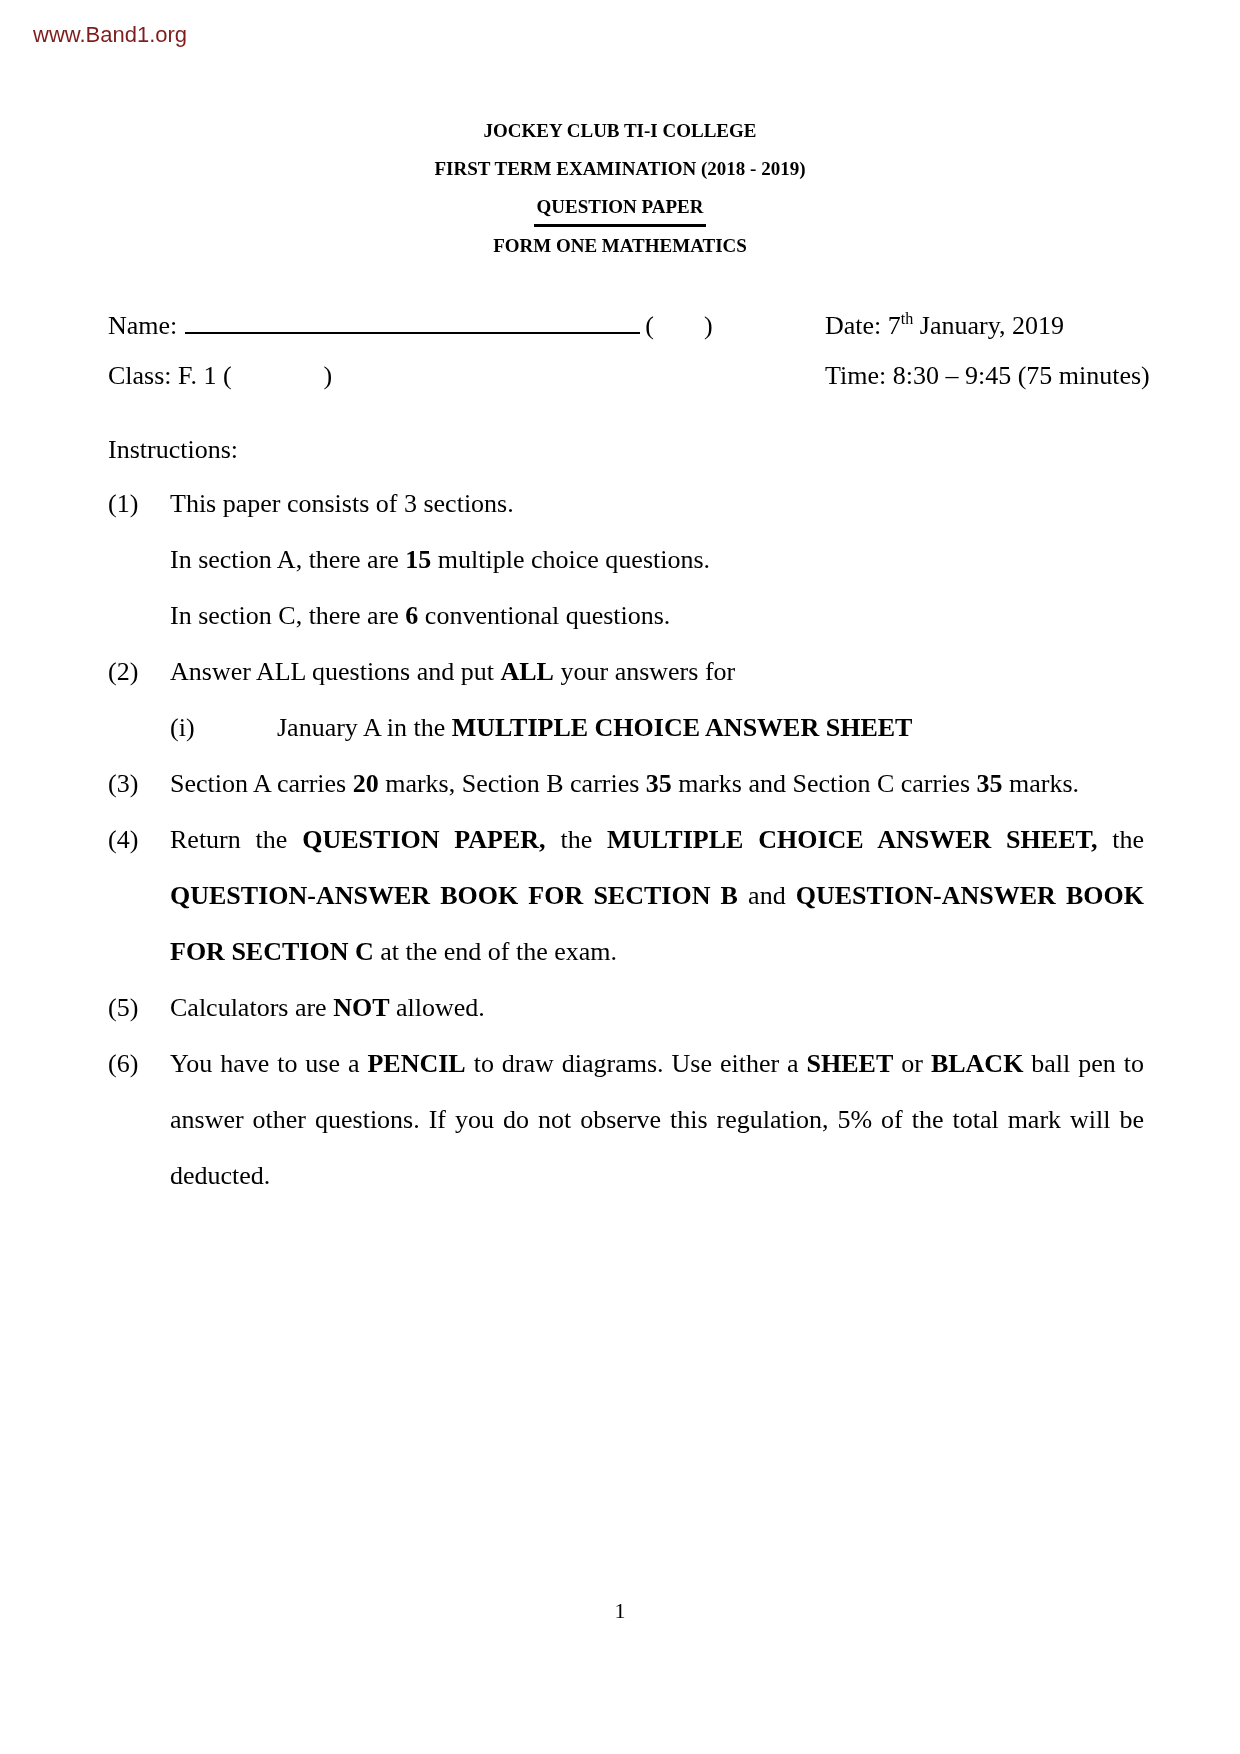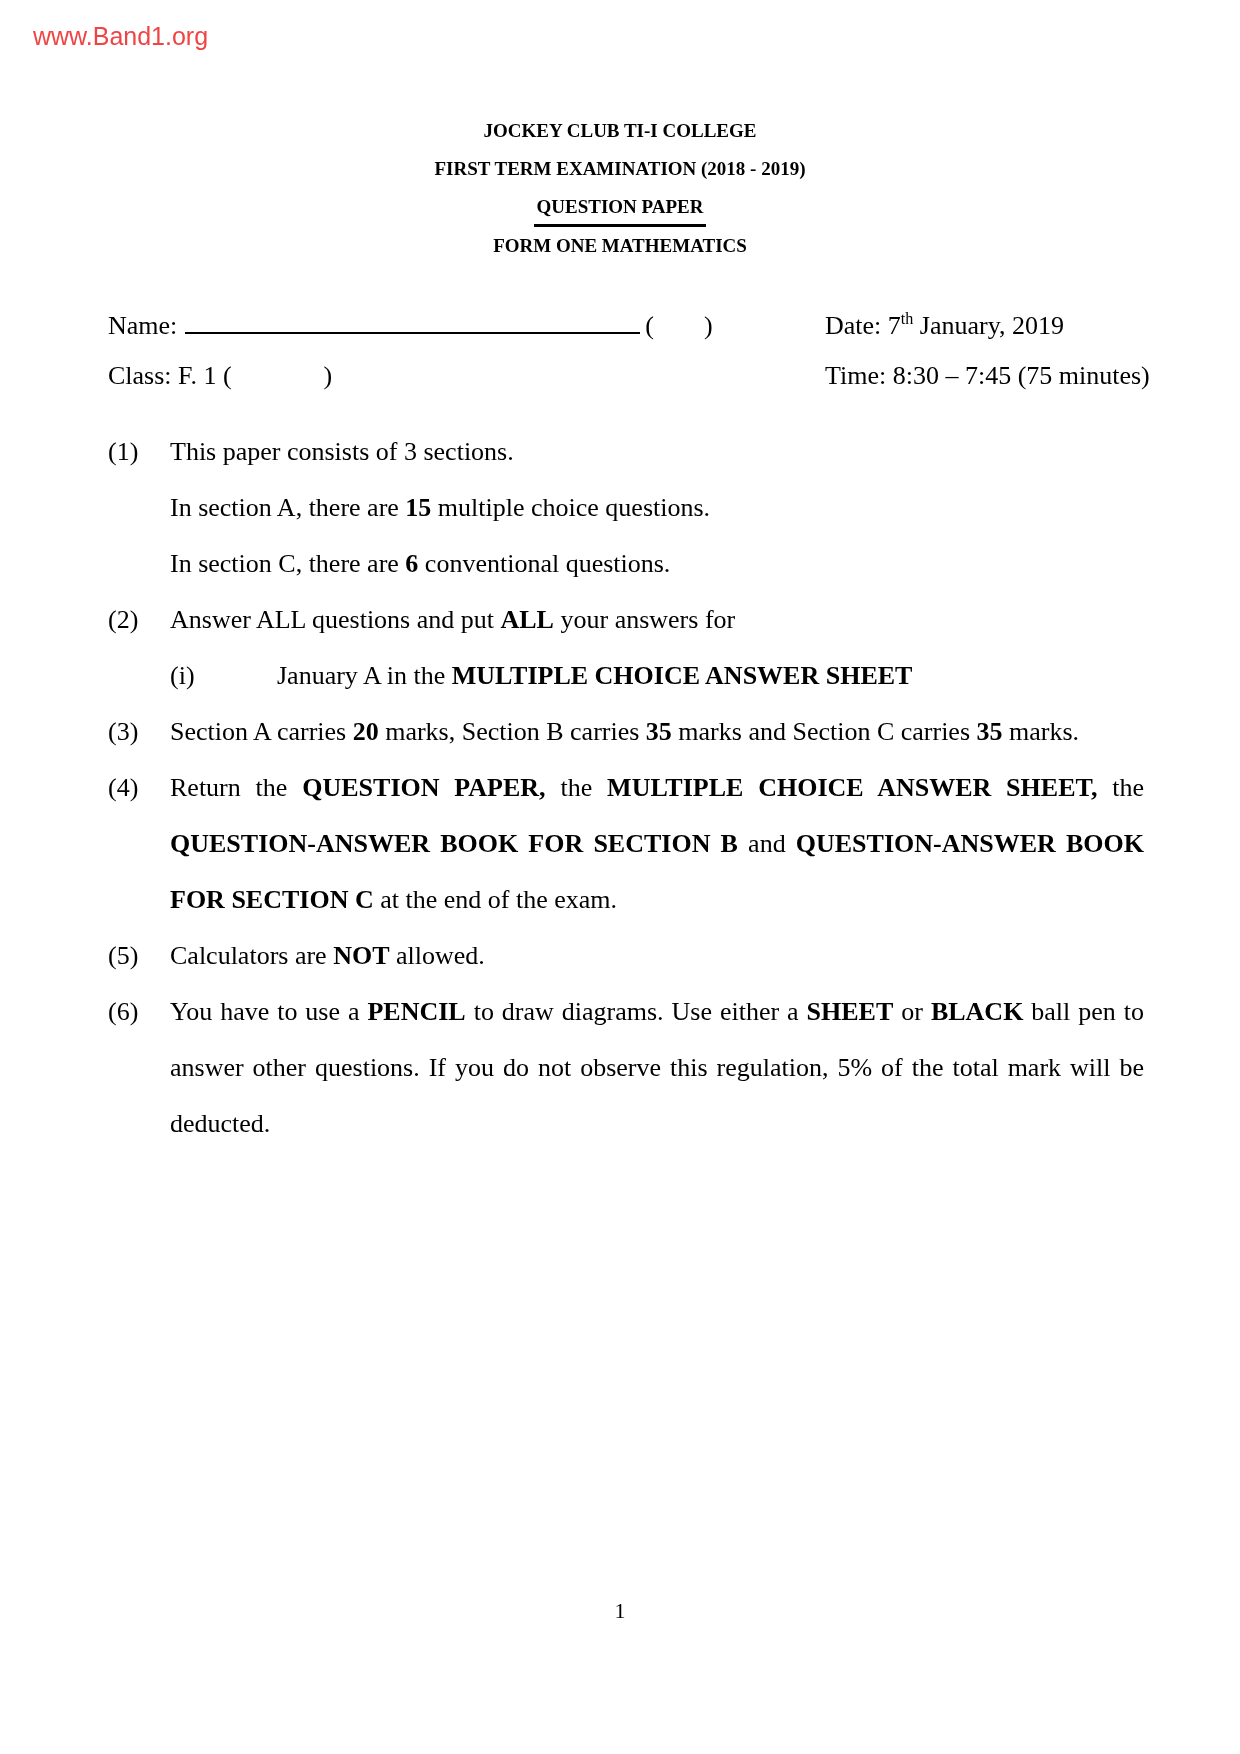--- a/index.html
+++ b/index.html
@@ -9,21 +9,21 @@
     width:1240px; height:1754px;
     background:#ffffff;
     color:#000000;
     font-family:"Liberation Serif","DejaVu Serif",serif;
     font-size:26px;
     overflow:hidden;
   }
   .watermark {
     position:absolute; left:33px; top:22px;
     font-family:"Liberation Sans","DejaVu Sans",sans-serif;
-    font-size:25px; color:#ef4444;
+    font-size:22px; color:#7f1d1d;
   }
   .title-block {
     position:absolute; left:0; top:112px; width:100%;
     text-align:center; font-weight:700; font-size:19px;
     line-height:38px;
   }
   .title-underline {
     display:inline-block;
     border-bottom:3px solid #000;
     padding:0 3px 2px 3px;
@@ -80,24 +80,25 @@
 
   <div class="info-line class-line">
     <span>Class: F. 1 (</span><span class="gap-class"></span><span>)</span>
   </div>
 
   <div class="info-line date-line">
     <span>Date: 7</span><sup>th</sup><span> January, 2019</span>
   </div>
 
   <div class="info-line time-line">
-    <span>Time: 8:30 – 7:45 (75 minutes)</span>
+    <span>Time: 8:30 – 9:45 (75 minutes)</span>
   </div>
 
   <div class="instructions">
+    <div class="instr-title">Instructions:</div>
     <div id="instruction-rows">
         <div class="irow">
           <span class="icol-num">(1)</span>
           <div class="ibody"><span>This paper consists of 3 sections.</span></div>
         </div>
         <div class="irow">
           <span class="icol-num"></span>
           <div class="ibody"><span>In section A, there are </span><span class="b">15</span><span> multiple choice questions.</span></div>
         </div>
         <div class="irow">

